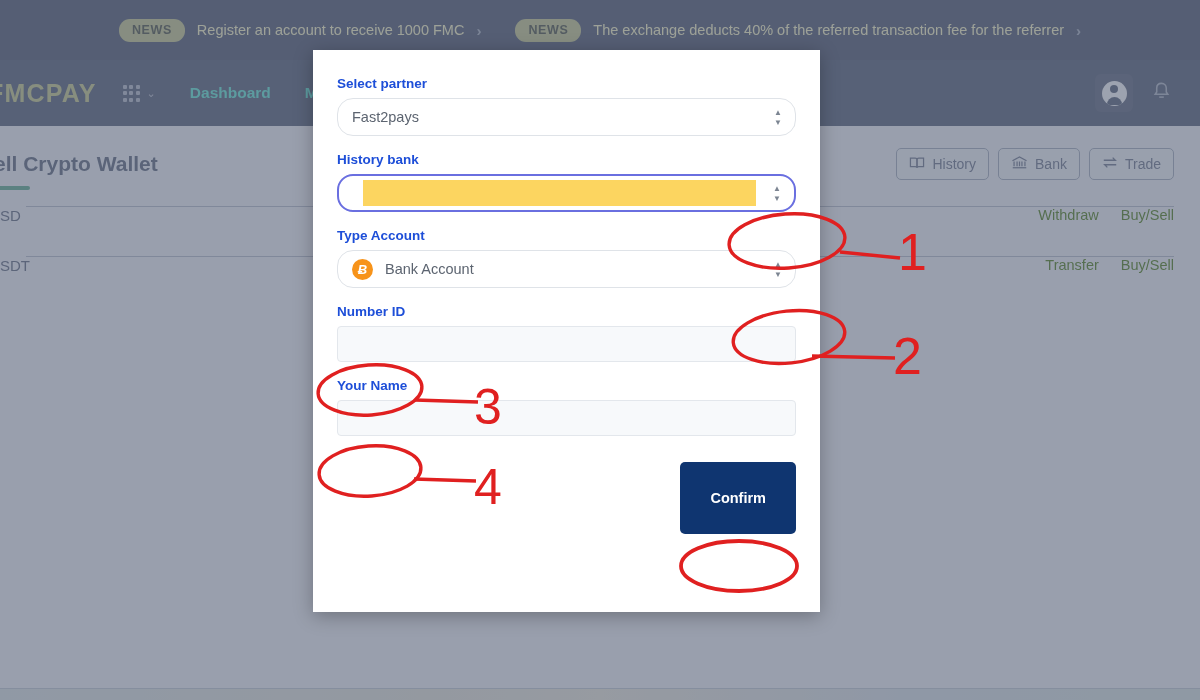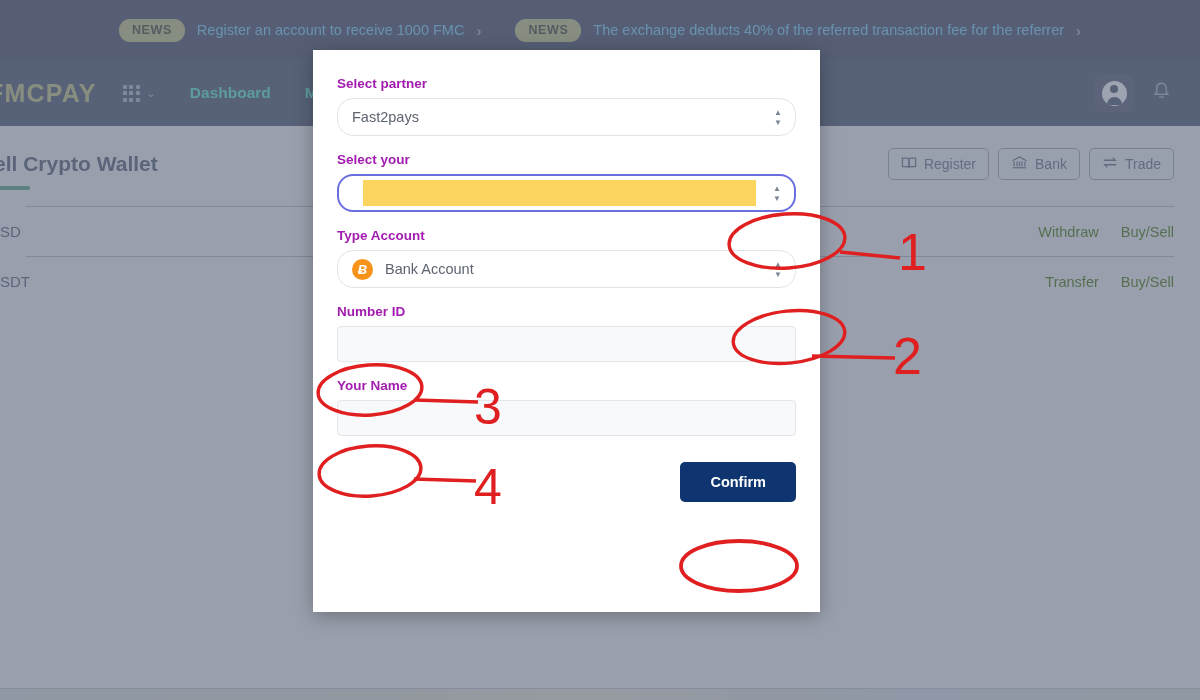--- a/index.html
+++ b/index.html
@@ -31,21 +31,21 @@
   .news-pill {
     background: #c8c98a;
     color: #4a4f3e;
     font-size: 12.5px;
     font-weight: bold;
     letter-spacing: .6px;
     border-radius: 11px;
     padding: 4px 13px 5px;
   }
   .news-text {
-    color: #7dd3fc;
+    color: #fef9c3;
     font-size: 14.5px;
     white-space: nowrap;
   }
   .news-arrow { color: #aab1bf; font-size: 15px; font-weight: bold; }
 
   .topnav {
     height: 66px;
     background: #525a70;
     display: flex;
     align-items: center;
@@ -129,21 +129,21 @@
     padding: 4px 0 8px 0;
     color: #6d7policies;
     color: #6d7486;
     font-size: 11.5px;
     font-weight: bold;
     letter-spacing: .7px;
   }
   .wt-head .c-coin { width: 120px; margin-left: -26px; }
   .wt-head .c-avail { width: 170px; margin-left: 740px; }
   .wt-row {
-    display: flex; align-items: center;
+    display: flex; align-items: flex-start;
     height: 50px;
     border-top: 1px solid #b6bcc8;
     color: #5d6579;
     font-size: 15px;
   }
   .wt-row .coin { width: 120px; margin-left: -26px; }
   .wt-row .acts { margin-left: auto; display: flex; gap: 22px; color: #4d7c0f; font-size: 14.5px; }
 
   .footer-strip {
     position: absolute; left: 0; bottom: 0;
@@ -173,21 +173,21 @@
     background: none; border: none; cursor: pointer; padding: 4px;
   }
   .modal-title {
     color: #123d7d;
     font-size: 22px;
     font-weight: bold;
     margin: 6px 0 22px 0;
   }
   .field { margin-bottom: 16px; }
   .field-label {
-    color: #a21caf;
+    color: #1d4ed8;
     font-size: 13.5px;
     font-weight: bold;
     margin-bottom: 7px;
     display: block;
   }
   .select-box {
     position: relative;
     height: 38px;
     border: 1px solid #dfe3e8;
     border-radius: 16px;
@@ -234,21 +234,21 @@
     font-family: "Liberation Sans", sans-serif;
   }
   .confirm-row { display: flex; justify-content: flex-end; margin-top: 26px; }
   .confirm-btn {
     background: #0f3570;
     color: #ffffff;
     font-size: 14.5px;
     font-weight: bold;
     border: none;
     border-radius: 5px;
-    padding: 12px 30px;
+    padding: 28px 30px;
     cursor: pointer;
   }
 
   
   #annots { position: absolute; inset: 0; pointer-events: none; }
   .anno-num {
     position: absolute;
     color: #e02020;
     font-size: 46px;
     font-family: "Liberation Sans", sans-serif;
@@ -309,21 +309,21 @@
         <div class="title-underline"></div>
       </div>
       <div class="toolbar">
         <div class="tool-btn">
           <span>
             <svg width="16" height="14" viewBox="0 0 18 16" fill="none" stroke="#6b7387" stroke-width="1.4">
               <path d="M1.5 2.5h5.5c1 0 2 .6 2 1.6v9.4c0-.8-1-1.4-2-1.4H1.5z"></path>
               <path d="M16.5 2.5H11c-1 0-2 .6-2 1.6v9.4c0-.8 1-1.4 2-1.4h5.5z"></path>
             </svg>
           </span>
-          <span>Register</span>
+          <span>History</span>
         </div>
         <div class="tool-btn">
           <span>
             <svg width="17" height="15" viewBox="0 0 18 16" fill="none" stroke="#6b7387" stroke-width="1.3">
               <path d="M1.5 6.2 9 2l7.5 4.2"></path>
               <path d="M3.2 7v5M6.4 7v5M9 7v5M11.6 7v5M14.8 7v5"></path>
               <path d="M1.8 13.6h14.4"></path>
             </svg>
           </span>
           <span>Bank</span>
@@ -371,21 +371,21 @@
     <div class="select-box">
       <span>Fast2pays</span>
       <span class="spinner">
         <span>▲</span>
         <span>▼</span>
       </span>
     </div>
   </div>
 
   <div class="field">
-    <span class="field-label">Select your</span>
+    <span class="field-label">History bank</span>
     <div class="select-box focused">
       <span class="redact"></span>
       <span class="spinner">
         <span>▲</span>
         <span>▼</span>
       </span>
     </div>
   </div>
 
   <div class="field">

